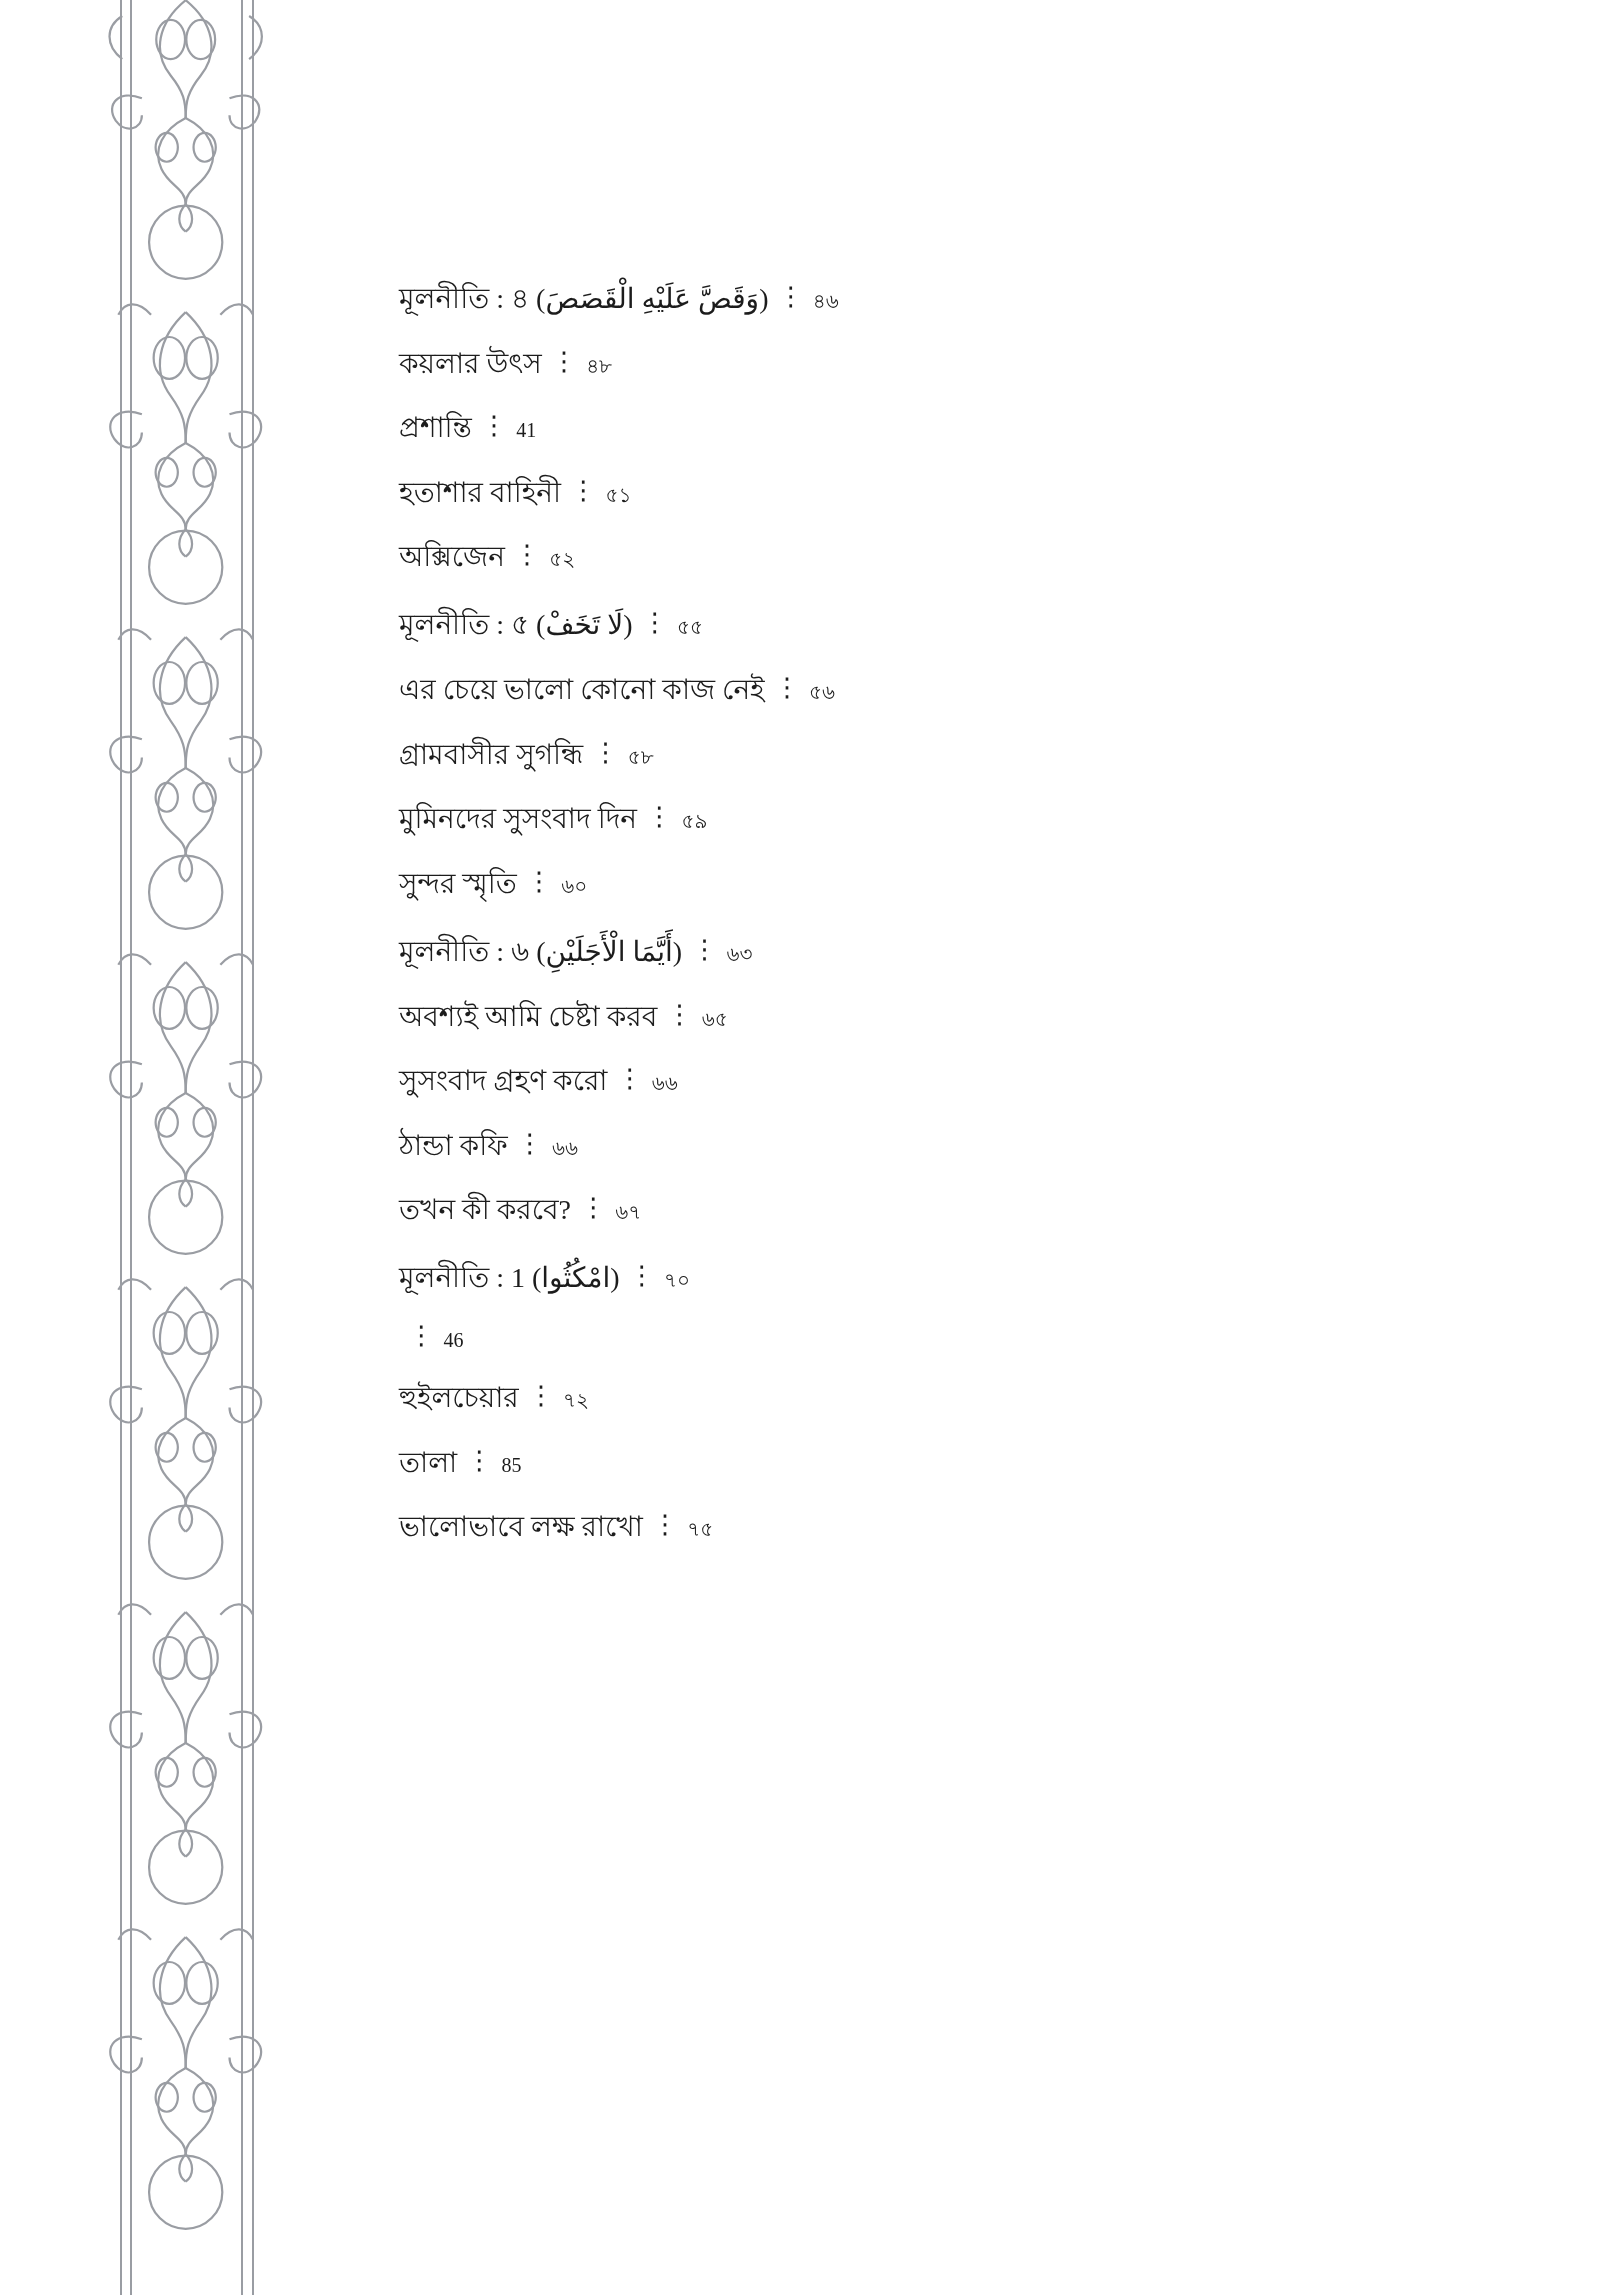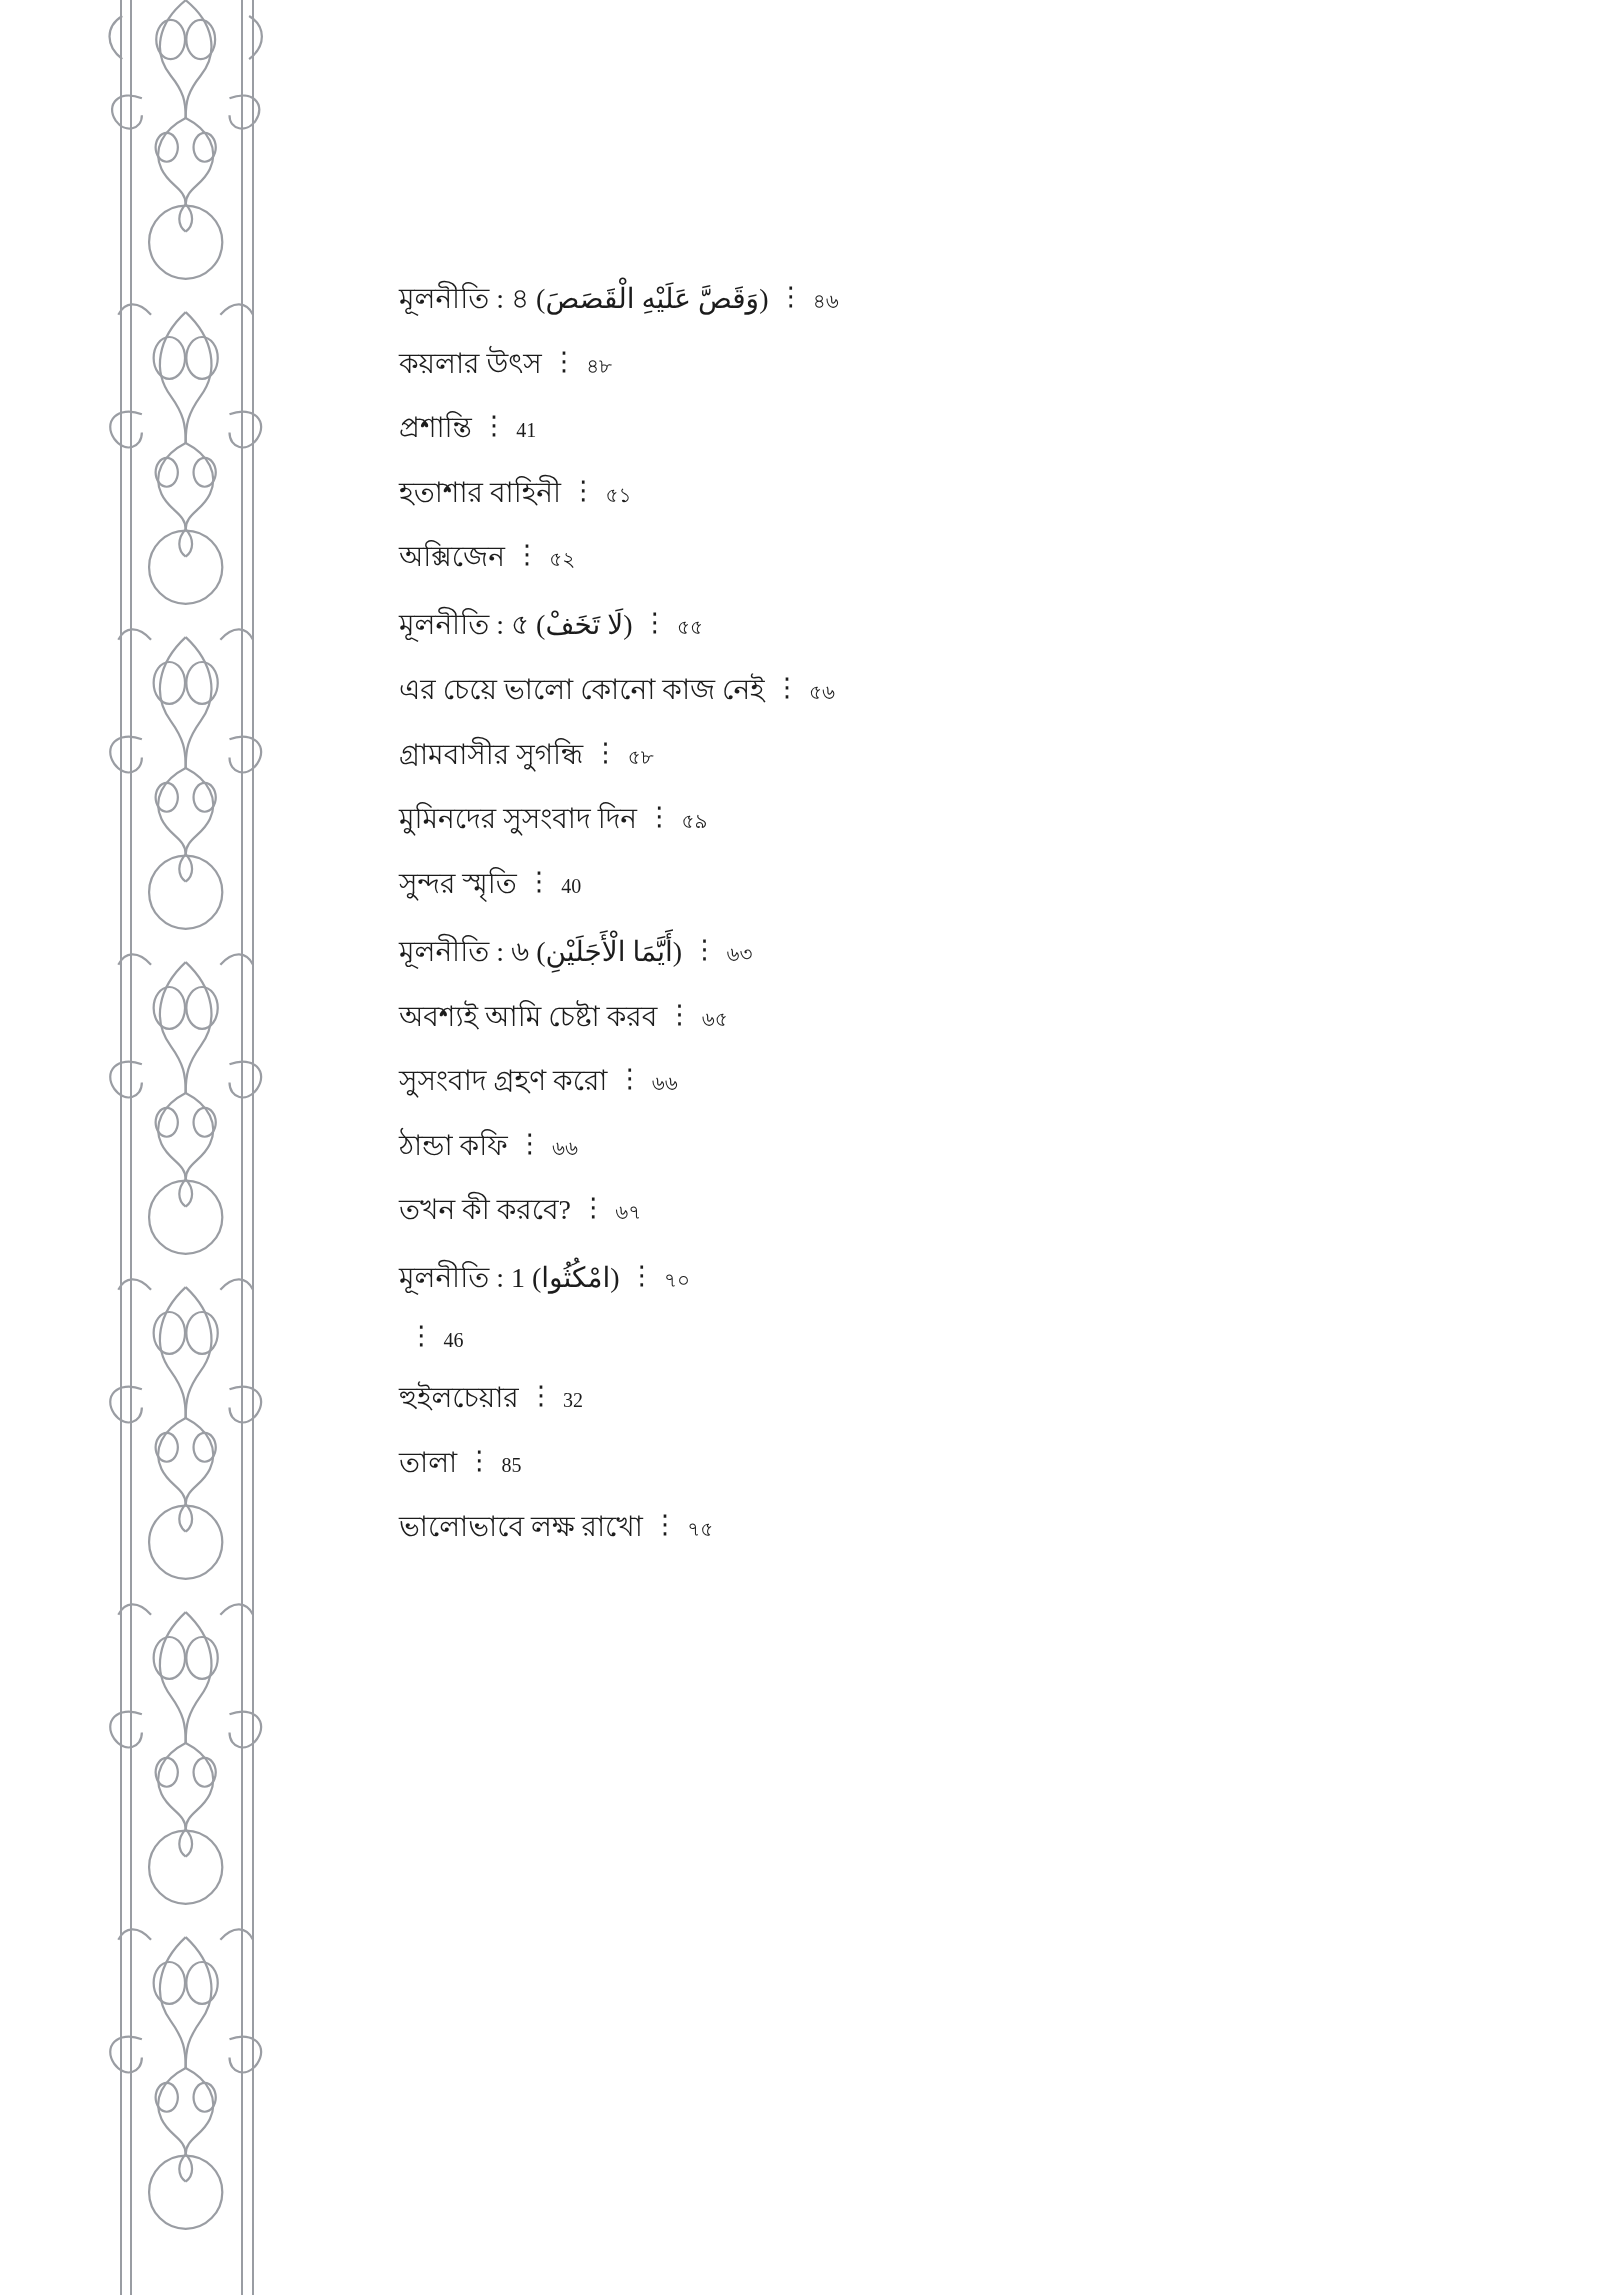--- a/index.html
+++ b/index.html
@@ -279,21 +279,21 @@
       <span class="toc-page">৫৮</span>
     </div>
     <div class="toc-row">
       <span class="toc-title">মুমিনদের সুসংবাদ দিন</span>
       <span class="toc-dots">⋮</span>
       <span class="toc-page">৫৯</span>
     </div>
     <div class="toc-row">
       <span class="toc-title">সুন্দর স্মৃতি</span>
       <span class="toc-dots">⋮</span>
-      <span class="toc-page">40</span>
+      <span class="toc-page">৬০</span>
     </div>
   </div>
 
   <div class="toc-group">
     <div class="toc-row">
       <span class="toc-title">মূলনীতি : ৬ (أَيَّمَا الْأَجَلَيْنِ)</span>
       <span class="toc-dots">⋮</span>
       <span class="toc-page">৬৩</span>
     </div>
     <div class="toc-row">
@@ -324,21 +324,21 @@
       <span class="toc-dots">⋮</span>
       <span class="toc-page">৭০</span>
     </div>
     <div class="toc-row">
       <span class="toc-dots">⋮</span>
       <span class="toc-page">46</span>
     </div>
     <div class="toc-row">
       <span class="toc-title">হুইলচেয়ার</span>
       <span class="toc-dots">⋮</span>
-      <span class="toc-page">32</span>
+      <span class="toc-page">৭২</span>
     </div>
     <div class="toc-row">
       <span class="toc-title">তালা</span>
       <span class="toc-dots">⋮</span>
       <span class="toc-page">85</span>
     </div>
     <div class="toc-row">
       <span class="toc-title">ভালোভাবে লক্ষ রাখো</span>
       <span class="toc-dots">⋮</span>
       <span class="toc-page">৭৫</span>

